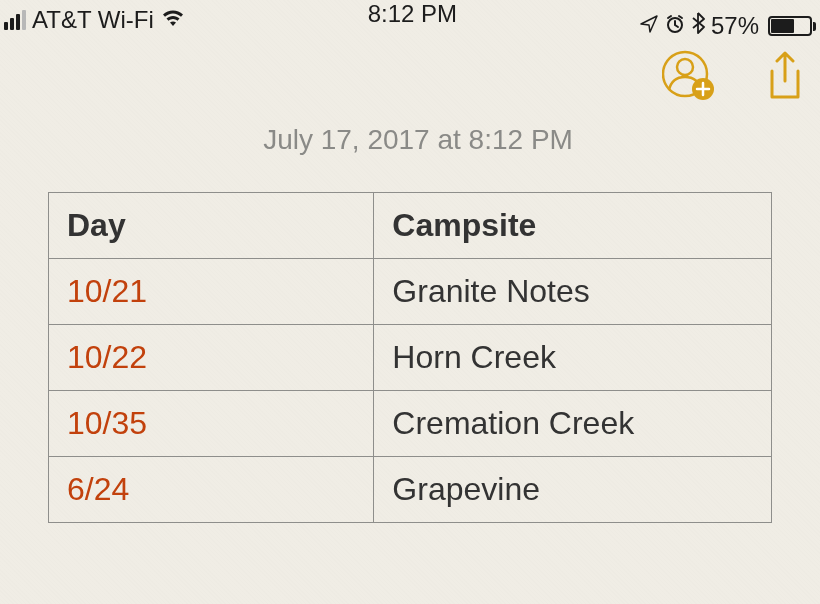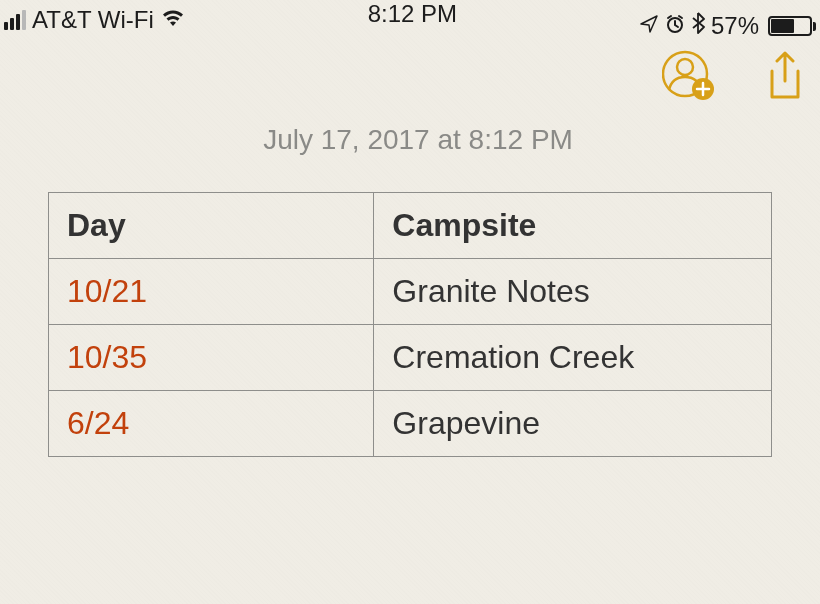--- a/index.html
+++ b/index.html
@@ -242,20 +242,24 @@
         <th class="col-day">Day</th>
         <th>Campsite</th>
       </tr>
     </thead>
     <tbody>
       <tr>
         <td><span class="date-link">10/21</span></td>
         <td>Granite Notes</td>
       </tr>
       <tr>
+        <td><span class="date-link">10/22</span></td>
+        <td>Horn Creek</td>
+      </tr>
+      <tr>
         <td><span class="date-link">10/35</span></td>
         <td>Cremation Creek</td>
       </tr>
       <tr>
         <td><span class="date-link">6/24</span></td>
         <td>Grapevine</td>
       </tr>
     </tbody>
   </table>
 </div>

